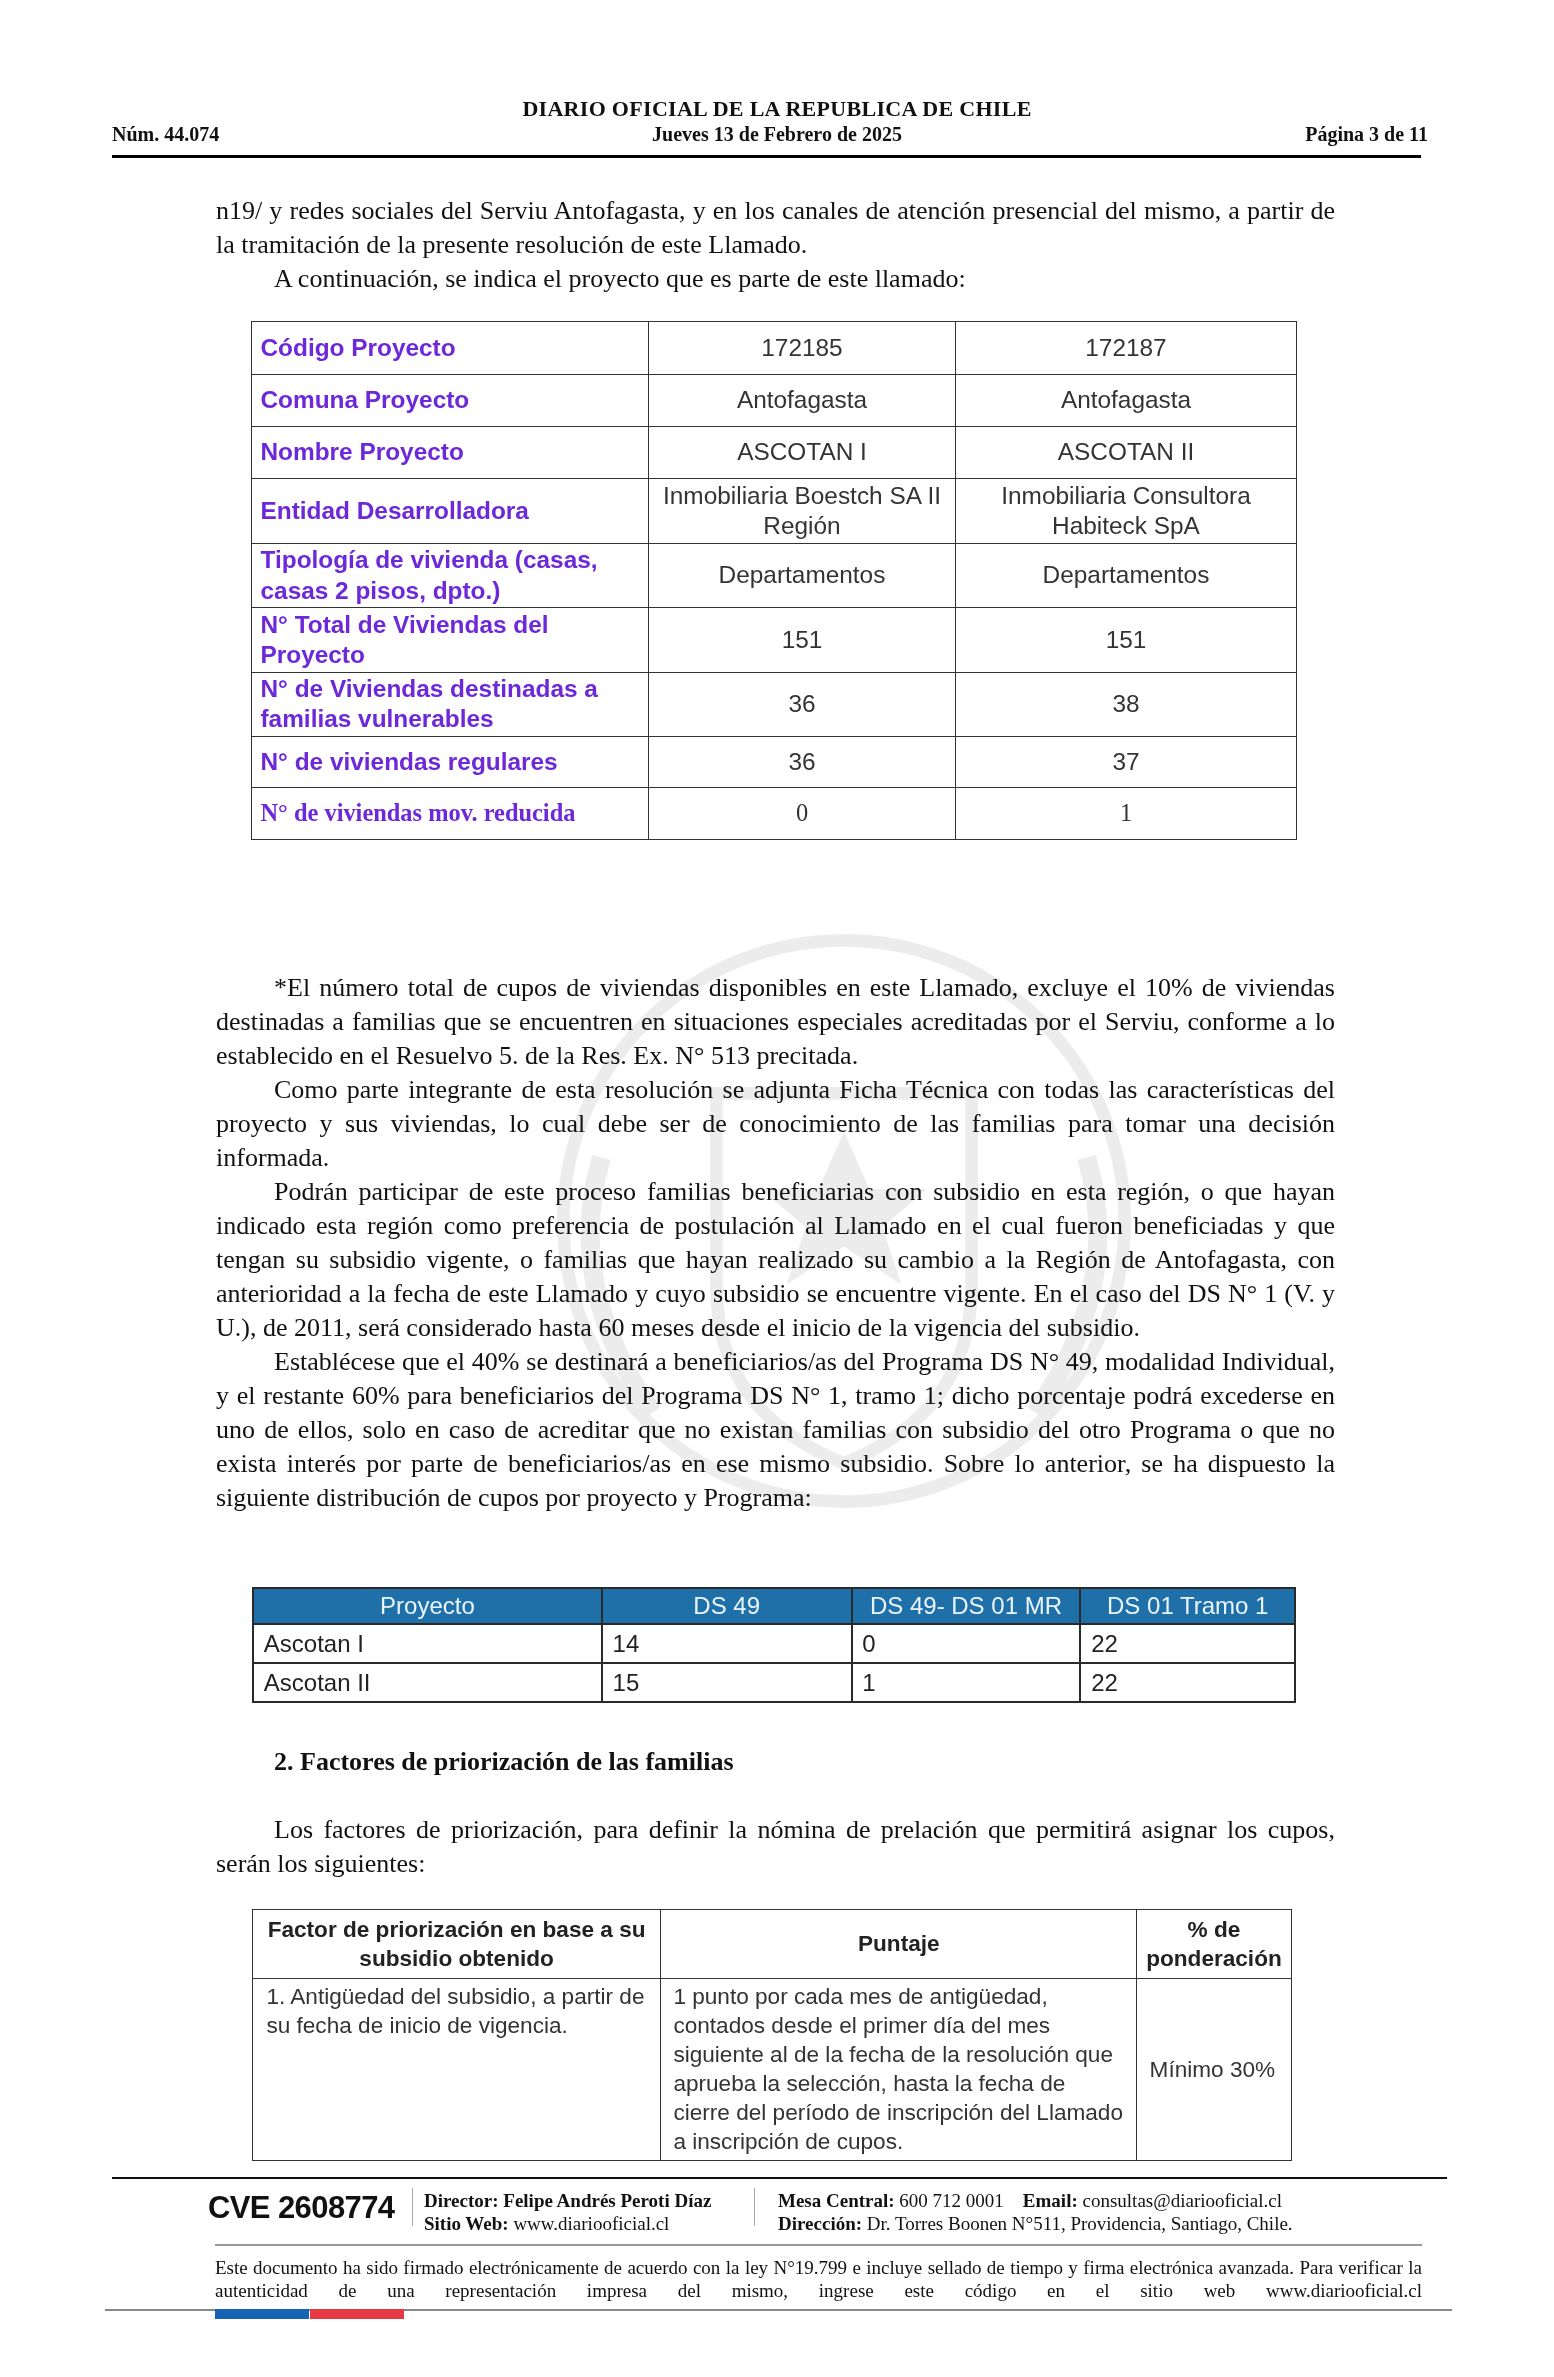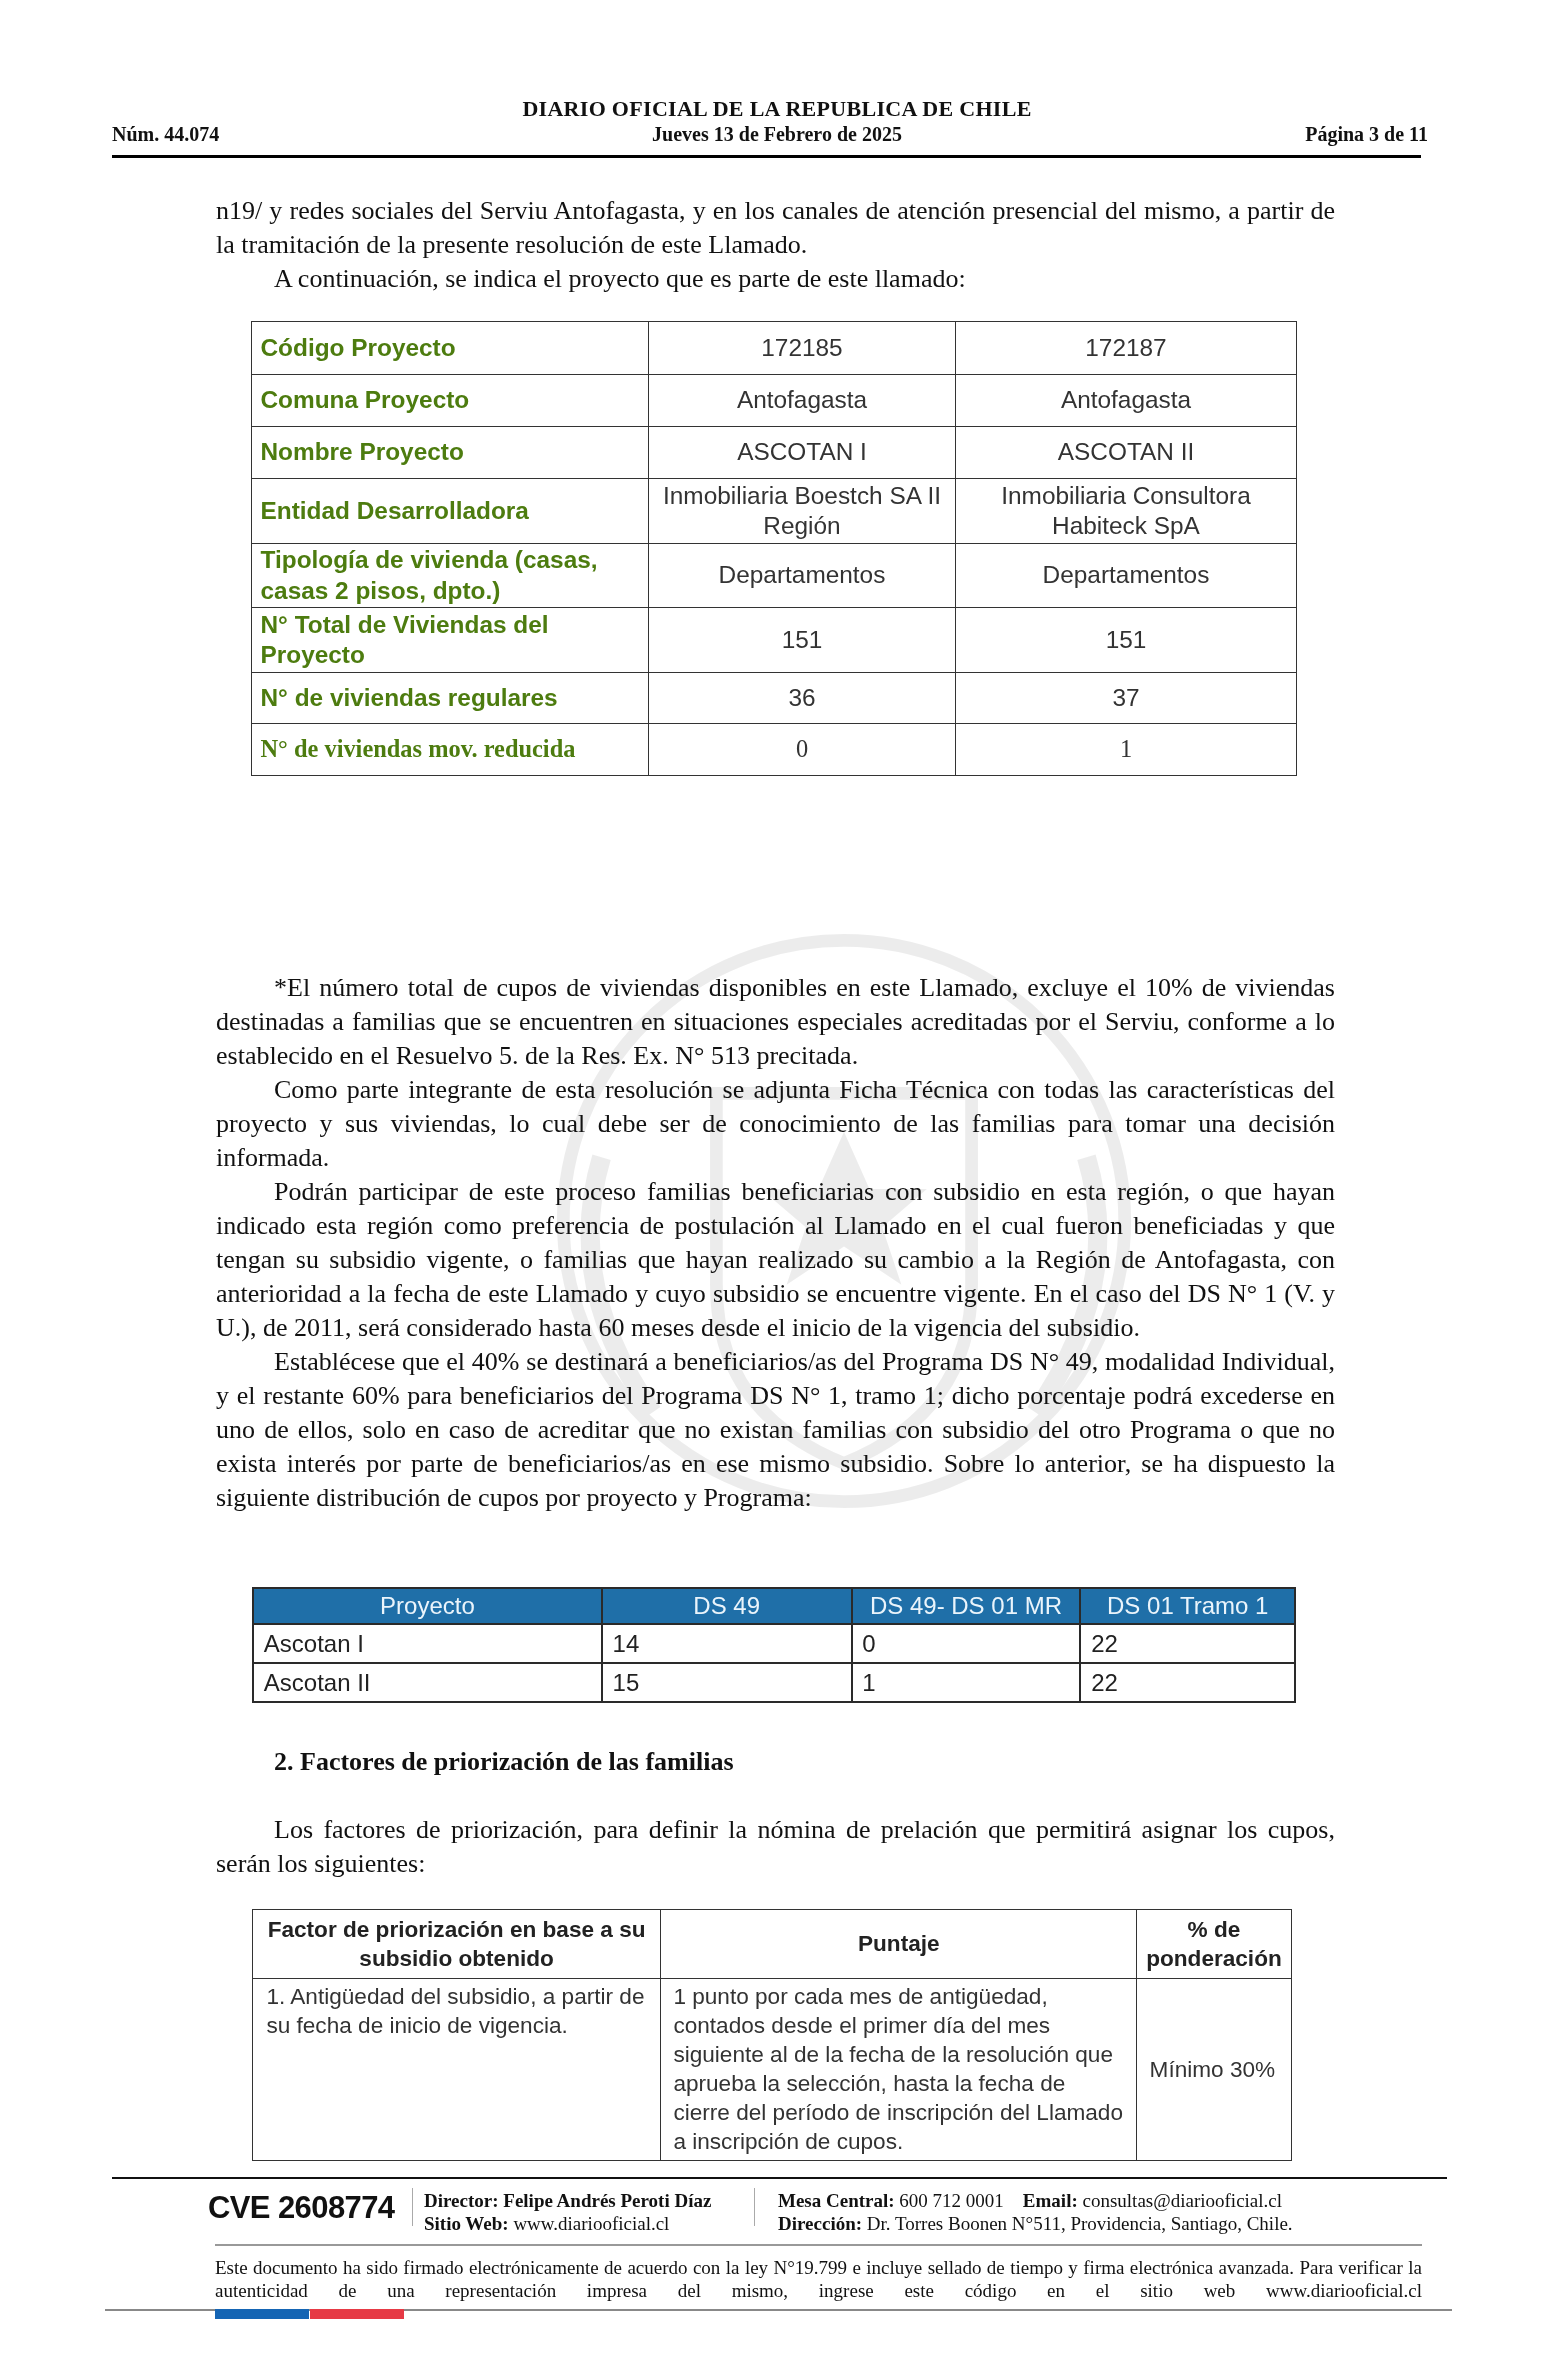--- a/index.html
+++ b/index.html
@@ -17,21 +17,21 @@
   .hdr-page { position: absolute; top: 123px; right: 126px; font-size: 20px; font-weight: bold; }
   .hdr-rule { position: absolute; top: 155px; left: 112px; width: 1309px; height: 3px; background: #000; }
 
   .body-text { position: absolute; left: 216px; width: 1119px; font-size: 26px; line-height: 34px; text-align: justify; }
   .body-text p { margin: 0; }
   .indent { text-indent: 58px; }
 
   
   .t1 { position: absolute; left: 251px; top: 321px; border-collapse: collapse; font-size: 24.4px; }
   .t1 td { border: 1.8px solid #333; padding: 1.2px 8.5px; vertical-align: middle; line-height: 30.5px; }
-  .t1 td.lbl { font-weight: bold; width: 379px; color: #4d7c0f; }
+  .t1 td.lbl { font-weight: bold; width: 379px; color: #6d28d9; }
   .t1 td.val { text-align: center; width: 289px; color: #333; }
   .t1 td.val2 { text-align: center; width: 323px; color: #333; }
   .t1 td.b { font-weight: bold; }
 
   
   .t2 { position: absolute; left: 252px; top: 1587px; border-collapse: collapse; font-size: 24px; }
   .t2 th { background: #1f6fa8; color: #eaf4fb; font-weight: normal; border: 2.4px solid #2a2a2a; height: 34px; padding: 0 4.9px; }
   .t2 td { border: 2.4px solid #2a2a2a; height: 37px; padding: 0 9.8px; color: #222; }
 
   
@@ -97,20 +97,25 @@
   </tr>
   <tr style="height:63px;">
     <td class="lbl">Tipología de vivienda (casas, casas 2 pisos, dpto.)</td>
     <td class="val">Departamentos</td>
     <td class="val2">Departamentos</td>
   </tr>
   <tr style="height:64px;">
     <td class="lbl">N° Total de Viviendas del Proyecto</td>
     <td class="val">151</td>
     <td class="val2">151</td>
+  </tr>
+  <tr style="height:63px;">
+    <td class="lbl">N° de Viviendas destinadas a familias vulnerables</td>
+    <td class="val">36</td>
+    <td class="val2">38</td>
   </tr>
   <tr style="height:51px;">
     <td class="lbl">N° de viviendas regulares</td>
     <td class="val">36</td>
     <td class="val2">37</td>
   </tr>
   <tr style="height:52px;font-family:Liberation Serif, serif;">
     <td class="lbl">N° de viviendas mov. reducida</td>
     <td class="val">0</td>
     <td class="val2">1</td>

